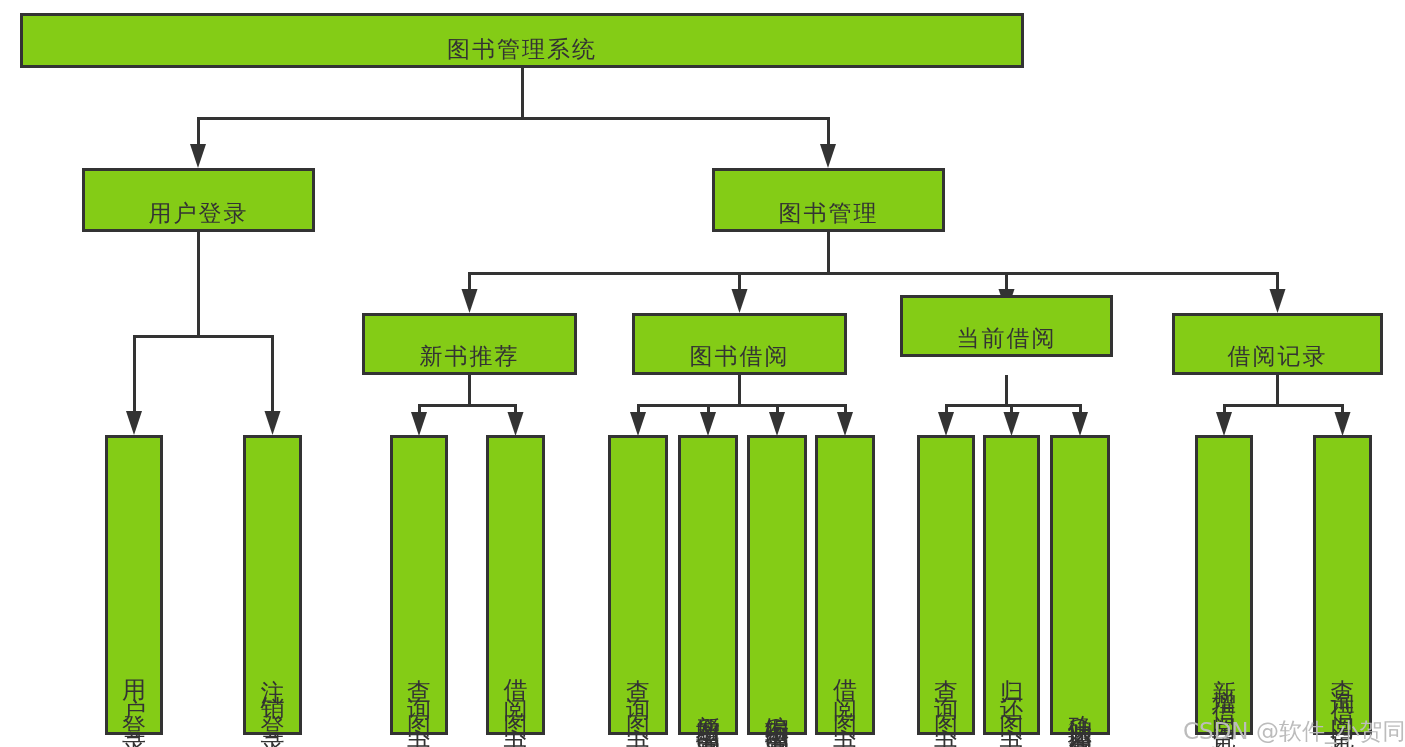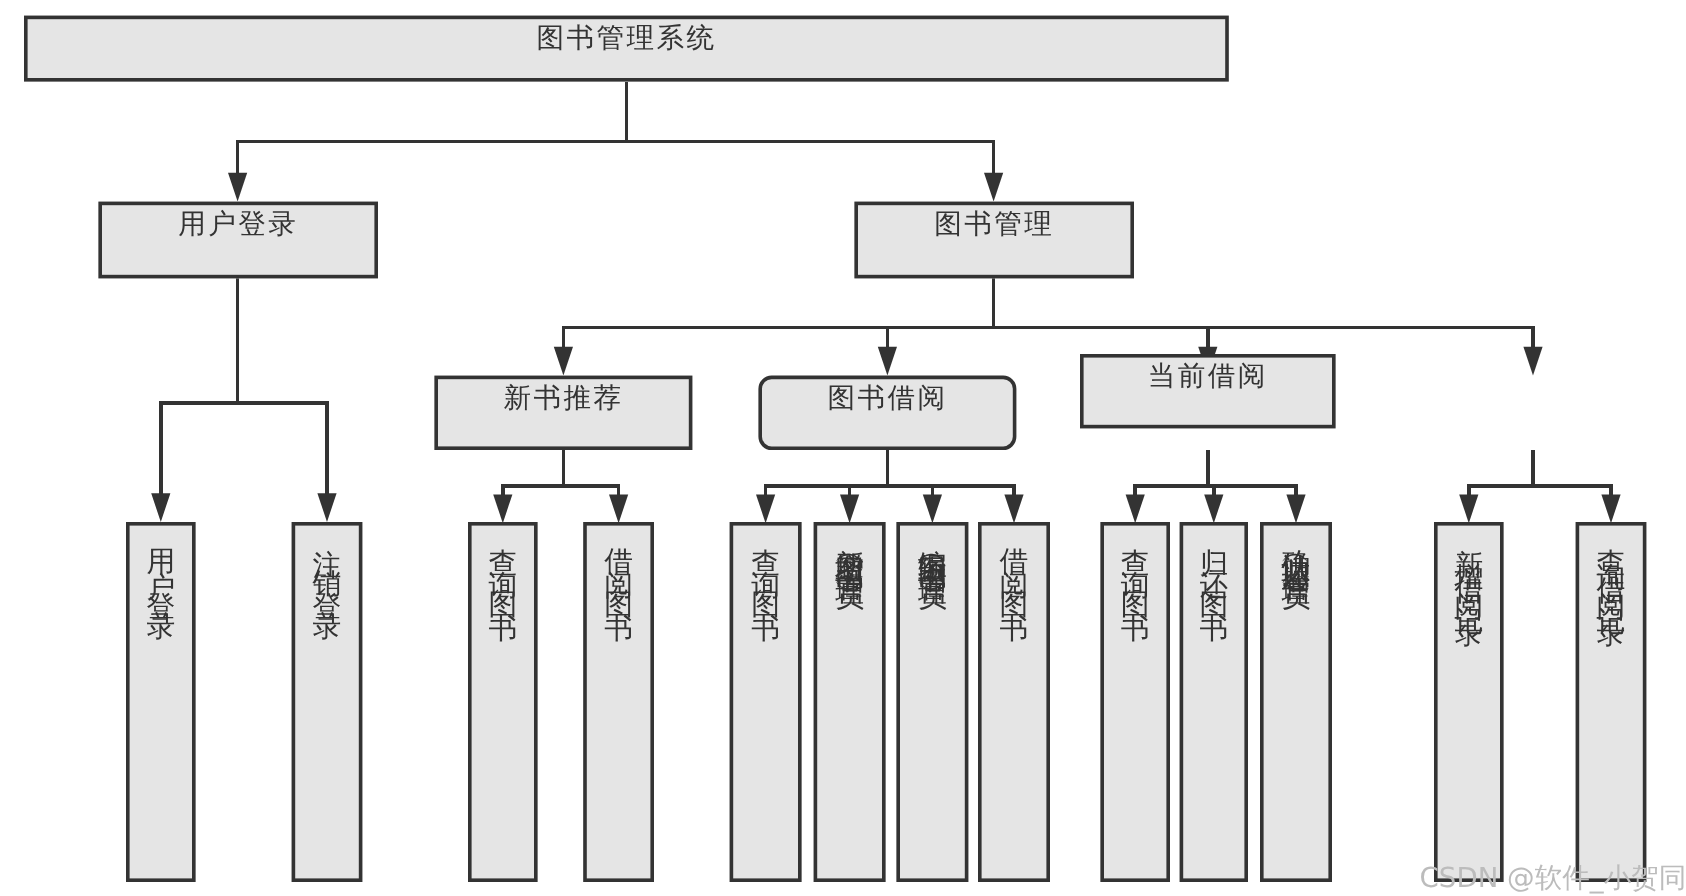--- a/index.html
+++ b/index.html
@@ -21,23 +21,23 @@
     width: 1405px;
     height: 747px;
     z-index: 1;
   }
   svg.connectors line { stroke: #333333; stroke-width: 3; }
   svg.connectors polygon { fill: #333333; }
   .box {
     position: absolute;
     box-sizing: border-box;
     border: 3px solid #333333;
-    background: #e5e5e5;
+    background: #84cc16;
     display: flex;
-    align-items: flex-start;
+    align-items: flex-end;
     justify-content: center;
     color: #333333;
     z-index: 2;
   }
   .hnode { font-size: 23px; letter-spacing: 2px; }
   .leaf  { top: 435px; height: 300px; }
   .leaf span {
     writing-mode: vertical-lr;
     text-orientation: mixed;
     font-size: 24px;
@@ -131,25 +131,28 @@
   <div class="box hnode" style="left:82px; top:168px; width:233px; height:64px;">
     <span>用户登录</span>
   </div>
   <div class="box hnode" style="left:362px; top:313px; width:215px; height:62px;">
     <span>新书推荐</span>
   </div>
 
   <div class="box hnode" style="left:712px; top:168px; width:233px; height:64px;">
     <span>图书管理</span>
   </div>
-  <div class="box hnode" style="left:632px; top:313px; width:215px; height:62px;border-radius:11px;">
+  <div class="box hnode" style="left:632px; top:313px; width:215px; height:62px;">
     <span>图书借阅</span>
   </div>
   <div class="box hnode" style="left:900px; top:295px; width:213px; height:62px;">
     <span>当前借阅</span>
+  </div>
+  <div class="box hnode" style="left:1172px; top:313px; width:211px; height:62px;">
+    <span>借阅记录</span>
   </div>
 
   <div class="box leaf ls-lg" style="left:105px; width:58px;">
     <span>用户登录</span>
   </div>
   <div class="box leaf ls-lg" style="left:243px; width:59px;">
     <span>注销登录</span>
   </div>
 
   <div class="box leaf ls-lg" style="left:390px; width:58px;">

